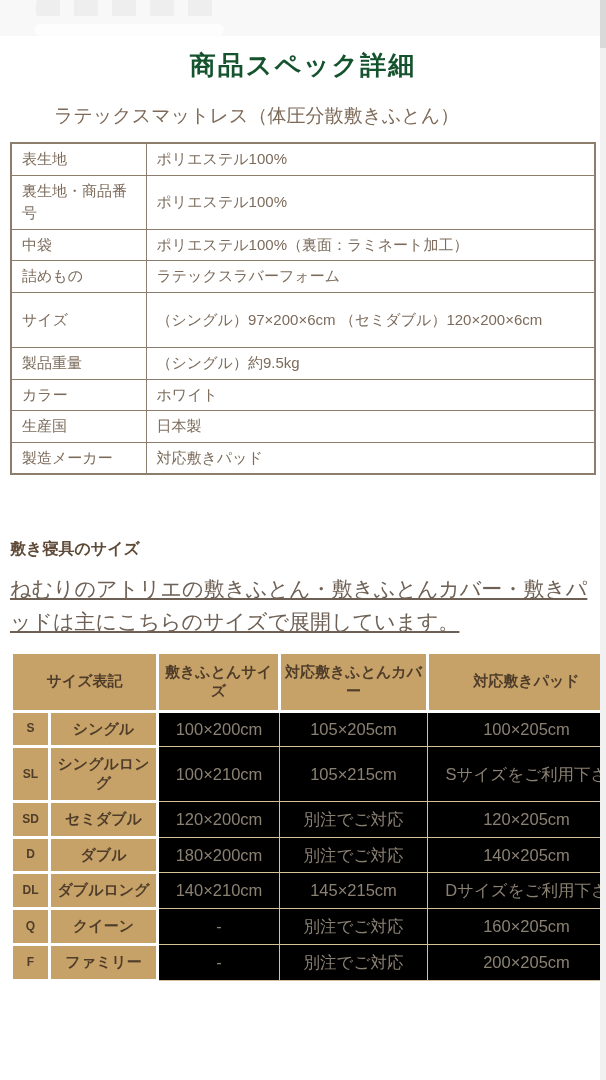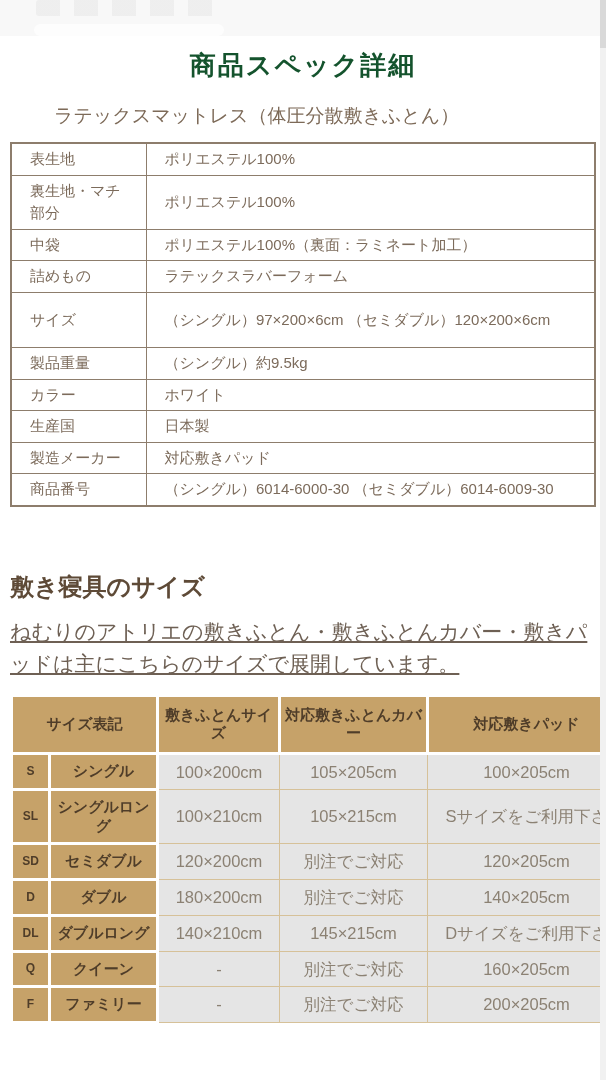--- a/index.html
+++ b/index.html
@@ -32,49 +32,49 @@
 
   table.spec-table{
     width:100%;margin-top:13px;border-collapse:collapse;table-layout:fixed;
     border:2px solid #8d7d6c;
   }
   table.spec-table th,
   table.spec-table td{
     border:1.5px solid #8d7d6c;
     font-size:15px;font-weight:normal;color:#7c6b5b;
     text-align:left;vertical-align:middle;
-    padding:4px 18px;line-height:1.5;background:#fff;
+    padding:4px 10px;line-height:1.5;background:#fff;
   }
   table.spec-table col.c-label{width:135px;}
   #spec-tbody tr:nth-child(5) th,#spec-tbody tr:nth-child(5) td{padding-top:16px;padding-bottom:16px;}
   #spec-tbody tr:nth-child(11) th,#spec-tbody tr:nth-child(11) td{padding-top:12px;padding-bottom:12px;}
 
   .size-heading{
-    margin:64px 0 0;font-size:24px;font-weight:bold;color:#5e4a37;
+    margin:64px 0 0;font-size:16px;font-weight:bold;color:#5e4a37;
   }
   .size-desc{
     margin:13px 0 10px;font-size:21px;line-height:1.55;color:#6e6054;text-decoration:underline;
   }
 
   .size-wrap{margin:13px -10px 0 0;overflow:hidden;}
   table.size-table{
     width:614px;border-collapse:collapse;table-layout:fixed;
   }
   table.size-table th,
   table.size-table td{line-height:1.25;}
   table.size-table th,
   table.size-table td.cell-tan{
     background:#c6a269;border:3px solid #ffffff;
     color:#4f3d29;font-weight:bold;text-align:center;
     font-size:15px;padding:9px 2px;
   }
   table.size-table td.cell-tan{padding:7px 2px;}
   table.size-table td.cell-code{font-size:12px;}
   table.size-table td.cell-white{
-    background:#e5e5e5;border:1px solid #d6c199;
+    background:#000000;border:1px solid #d6c199;
     color:#8b8173;font-weight:normal;text-align:center;
     font-size:16.5px;padding:5px 2px;
   }
 
   .scrollbar{position:absolute;top:0;right:0;width:6px;height:1080px;background:#f1f1f1;}
   .scrollbar .thumb{width:6px;height:48px;background:#d9d9d9;}
 </style>
 </head>
 <body>
 
@@ -93,21 +93,21 @@
     <colgroup>
         <col class="c-label">
         <col>
       </colgroup>
     <tbody id="spec-tbody">
         <tr>
     <th>表生地</th>
     <td>ポリエステル100%</td>
   </tr>
         <tr>
-    <th>裏生地・マチ部分</th>
+    <th>裏生地・商品番号</th>
     <td>ポリエステル100%</td>
   </tr>
         <tr>
     <th>中袋</th>
     <td>ポリエステル100%（裏面：ラミネート加工）</td>
   </tr>
         <tr>
     <th>詰めもの</th>
     <td>ラテックスラバーフォーム</td>
   </tr>
@@ -123,24 +123,20 @@
     <th>カラー</th>
     <td>ホワイト</td>
   </tr>
         <tr>
     <th>生産国</th>
     <td>日本製</td>
   </tr>
         <tr>
     <th>製造メーカー</th>
     <td>対応敷きパッド</td>
-  </tr>
-        <tr>
-    <th>商品番号</th>
-    <td>（シングル）6014-6000-30 （セミダブル）6014-6009-30</td>
   </tr>
       </tbody>
   </table>
 
   <h2 class="size-heading">敷き寝具のサイズ</h2>
 
   <p class="size-desc">ねむりのアトリエの敷きふとん・敷きふとんカバー・敷きパッドは主にこちらのサイズで展開しています。</p>
 
   <div class="size-wrap">
     <table class="size-table">

